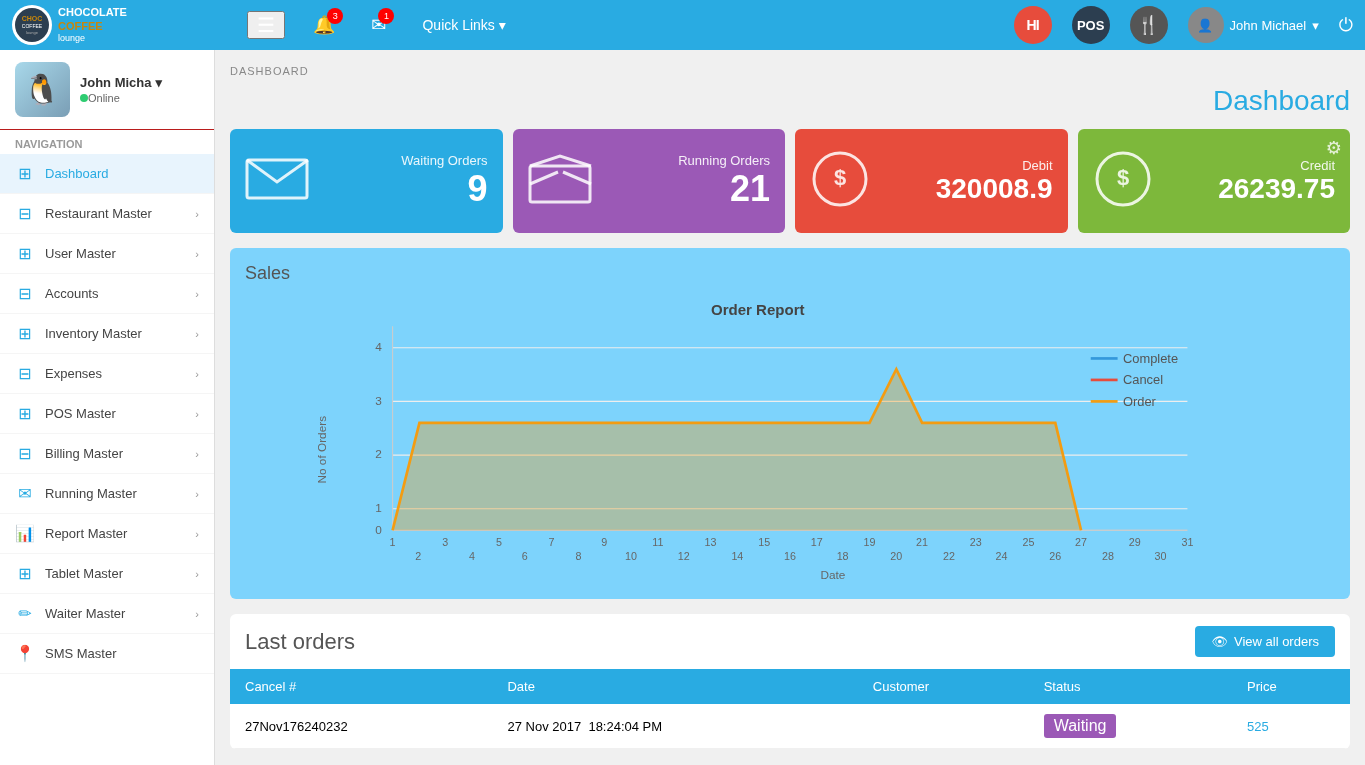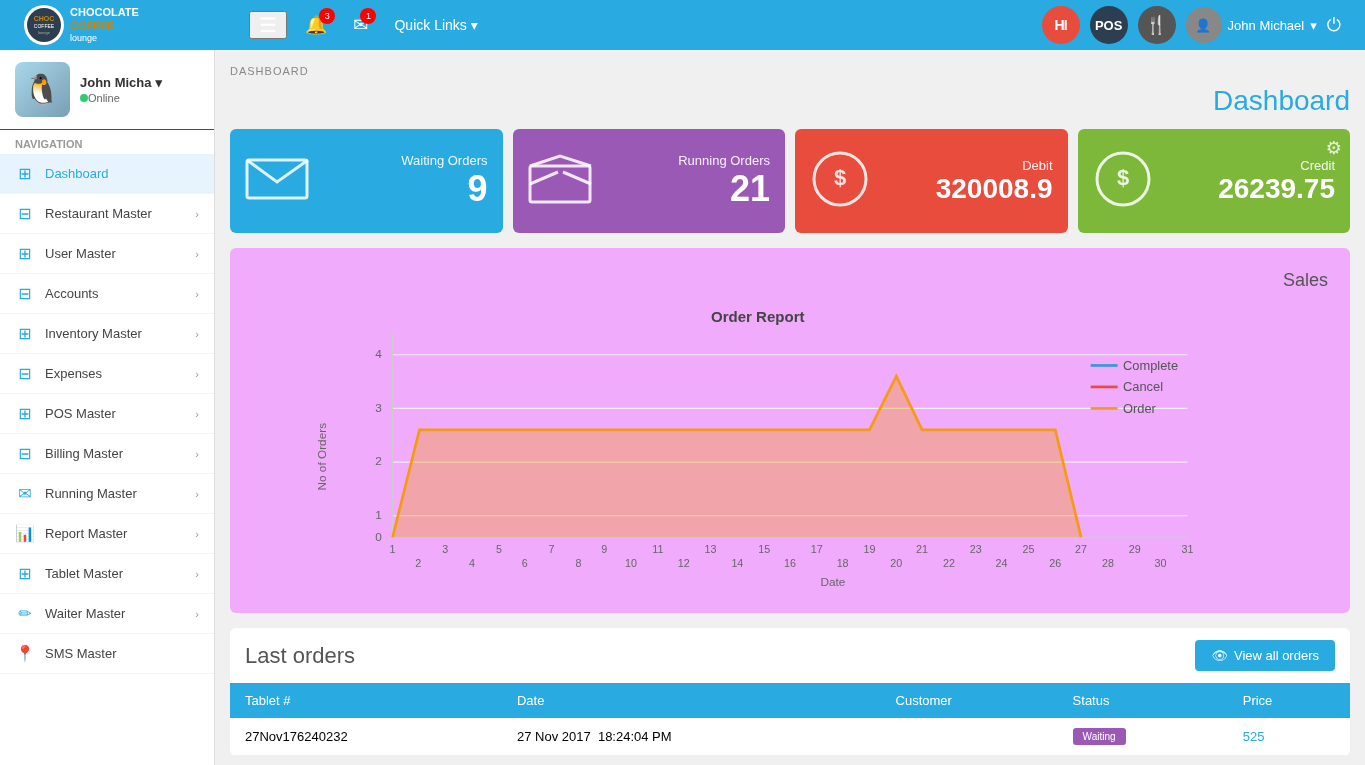--- a/index.html
+++ b/index.html
@@ -4,22 +4,22 @@
   <style>
     * { box-sizing: border-box; margin: 0; padding: 0; }
     body { font-family: Arial, sans-serif; background: #f0f0f0; overflow: hidden; }
 
     
     .top-nav {
       height: 50px;
       background: #29abe2;
       display: flex;
       align-items: center;
-      padding: 0 24px;
-      gap: 10px;
+      padding: 0 12px;
+      gap: 20px;
       position: fixed;
       top: 0; left: 0; right: 0;
       z-index: 100;
     }
     .logo-area {
       display: flex;
       align-items: center;
       gap: 6px;
       width: 215px;
     }
@@ -138,21 +138,21 @@
     .stat-card.green { background: #7db83b; }
     .stat-text { flex: 1; text-align: right; }
     .stat-label { font-size: 13px; opacity: 0.9; }
     .stat-value { font-size: 36px; font-weight: bold; }
     .settings-gear {
       position: absolute; top: 8px; right: 8px; font-size: 18px; color: rgba(255,255,255,0.8); cursor: pointer;
     }
 
     
     .chart-section {
-      background: #f0abfc; border-radius: 6px; padding: 22px; margin-bottom: 15px; text-align: right;
+      background: #7dd3fc; border-radius: 6px; padding: 15px; margin-bottom: 15px;
     }
     .chart-title { font-size: 18px; color: #555; margin-bottom: 10px; }
     .chart-container { position: relative; height: 290px; }
     svg.chart { width: 100%; height: 100%; }
 
     
     .orders-section { background: #fff; border-radius: 6px; padding: 0; overflow: hidden; }
     .orders-header {
       display: flex; align-items: center; justify-content: space-between;
       padding: 12px 15px;
@@ -164,21 +164,21 @@
       display: flex; align-items: center; gap: 6px;
     }
     .orders-table { width: 100%; border-collapse: collapse; }
     .orders-table th {
       background: #29abe2; color: #fff; padding: 10px 15px;
       text-align: left; font-size: 13px; font-weight: normal;
     }
     .orders-table td { padding: 10px 15px; font-size: 13px; border-bottom: 1px solid #f0f0f0; }
     .status-badge {
       background: #9b59b6; color: #fff; border-radius: 3px;
-      padding: 3px 10px; font-size: 10px; display: inline-block;
+      padding: 3px 10px; font-size: 16px; display: inline-block;
     }
     .price-link { color: #29abe2; text-decoration: none; }
   </style>
 </head>
 <body>
 
 <nav class="top-nav">
   <div class="logo-area">
     <div class="logo-circle">
       <svg width="36" height="36" viewBox="0 0 36 36">
@@ -446,21 +446,21 @@
     <div class="orders-header">
       <div class="orders-title">Last orders</div>
       <button class="view-all-btn">
         <span>👁</span>
         <span>View all orders</span>
       </button>
     </div>
     <table class="orders-table">
       <thead>
         <tr>
-          <th>Tablet #</th>
+          <th>Cancel #</th>
           <th>Date</th>
           <th>Customer</th>
           <th>Status</th>
           <th>Price</th>
         </tr>
       </thead>
       <tbody>
         <tr class="table-row">
           <td>27Nov176240232</td>
           <td>27 Nov 2017&nbsp;&nbsp;18:24:04 PM</td>

